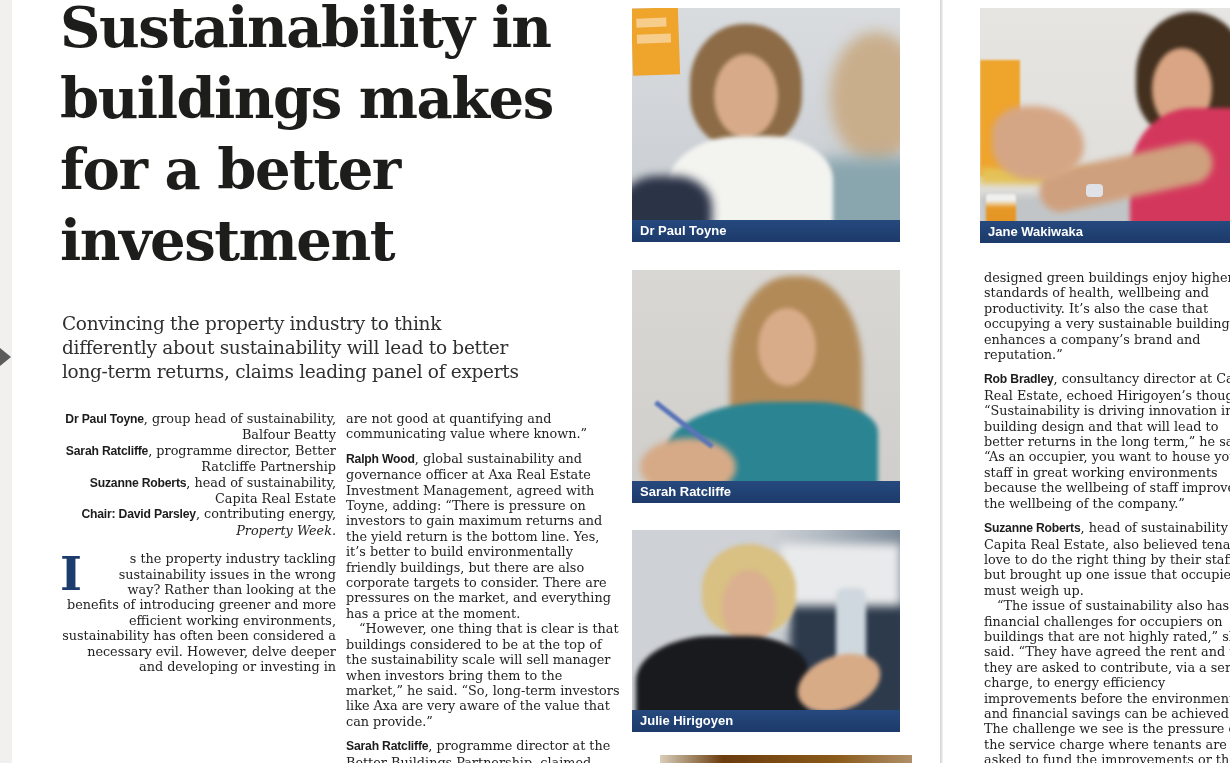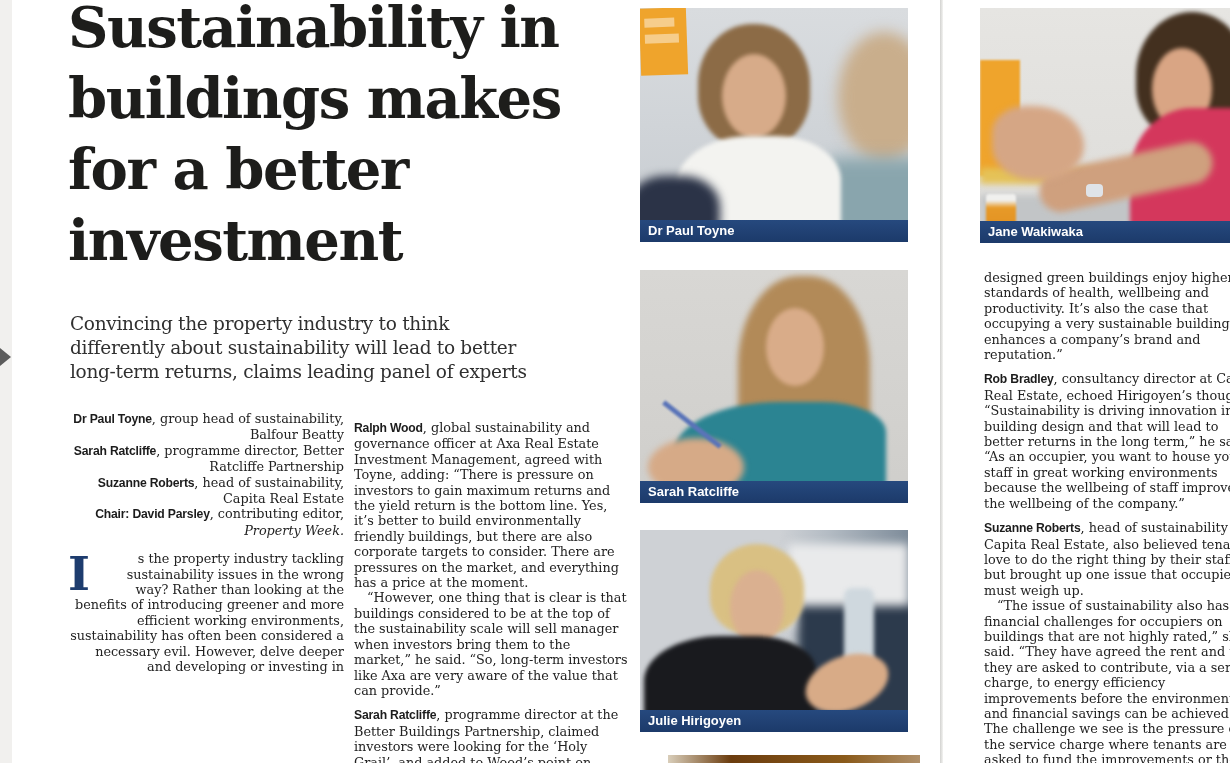--- a/index.html
+++ b/index.html
@@ -14,21 +14,21 @@
   .viewer-strip { left:0; top:0; width:12px; height:763px; background:#f1f0ee; }
   .nav-arrow {
     left:0; top:348px; width:0; height:0;
     border-top:9px solid transparent; border-bottom:9px solid transparent;
     border-left:11px solid #5b5b5b; cursor:pointer;
   }
   .page-divider { left:940px; top:0; width:3px; height:763px;
     background:linear-gradient(90deg,#d2d2d0,#f3f3f1); }
 
   
-  .page-left { left:20px; top:0; width:877px; height:763px; background:#fff; }
+  .page-left { left:12px; top:0; width:877px; height:763px; background:#fff; }
   .page-right { left:943px; top:0; width:287px; height:763px; background:#fff; overflow:hidden; }
 
   
   .headline {
     left:48px; top:-8px; width:522px;
     font-size:56px; line-height:71px; font-weight:700;
     letter-spacing:-1.5px; color:#1d1d1b;
   }
   .standfirst {
     left:50px; top:312px; width:462px;
@@ -152,26 +152,27 @@
 <div class="abs page-left">
 
   <h1 class="abs headline">Sustainability in buildings makes for a better investment</h1>
 
   <p class="abs standfirst">Convincing the property industry to think differently about sustainability will lead to better long-term returns, claims leading panel of experts</p>
 
   <div class="abs col col1">
     <p class="para"><b class="name">Dr Paul Toyne</b><span>, group head of sustainability, Balfour Beatty</span></p>
     <p class="para"><b class="name">Sarah Ratcliffe</b><span>, programme director, Better Ratcliffe Partnership</span></p>
     <p class="para"><b class="name">Suzanne Roberts</b><span>, head of sustainability, Capita Real Estate</span></p>
-    <p class="para"><b class="name">Chair: David Parsley</b><span>, contributing editor, </span><i class="pub">Property Week.</i></p>
+    <p class="para"><b class="name">Chair: David Parsley</b><span>, contributing energy, </span><i class="pub">Property Week.</i></p>
 
     <p class="para intro"><span class="dropcap">I</span><span>s the property industry tackling sustainability issues in the wrong way? Rather than looking at the benefits of introducing greener and more efficient working environments, sustainability has often been considered a necessary evil. However, delve deeper and developing or investing in</span></p>
   </div>
 
   <div class="abs col col2">
+    <p class="para"><span>are not good at quantifying and communicating value where known.”</span></p>
     <p class="para gap"><b class="name">Ralph Wood</b><span>, global sustainability and governance officer at Axa Real Estate Investment Management, agreed with Toyne, adding: “There is pressure on investors to gain maximum returns and the yield return is the bottom line. Yes, it’s better to build environmentally friendly buildings, but there are also corporate targets to consider. There are pressures on the market, and everything has a price at the moment.</span></p>
     <p class="para ind"><span>“However, one thing that is clear is that buildings considered to be at the top of the sustainability scale will sell manager when investors bring them to the market,” he said. “So, long-term investors like Axa are very aware of the value that can provide.”</span></p>
     <p class="para gap"><b class="name">Sarah Ratcliffe</b><span>, programme director at the Better Buildings Partnership, claimed investors were looking for the ‘Holy Grail’, and added to Wood’s point on salability of sustainably built buildings.</span></p>
 
   </div>
 
   <div class="abs photo ph1">
     <div class="el poster"></div>
     <div class="el side-head"></div>
     <div class="el side-body"></div>

